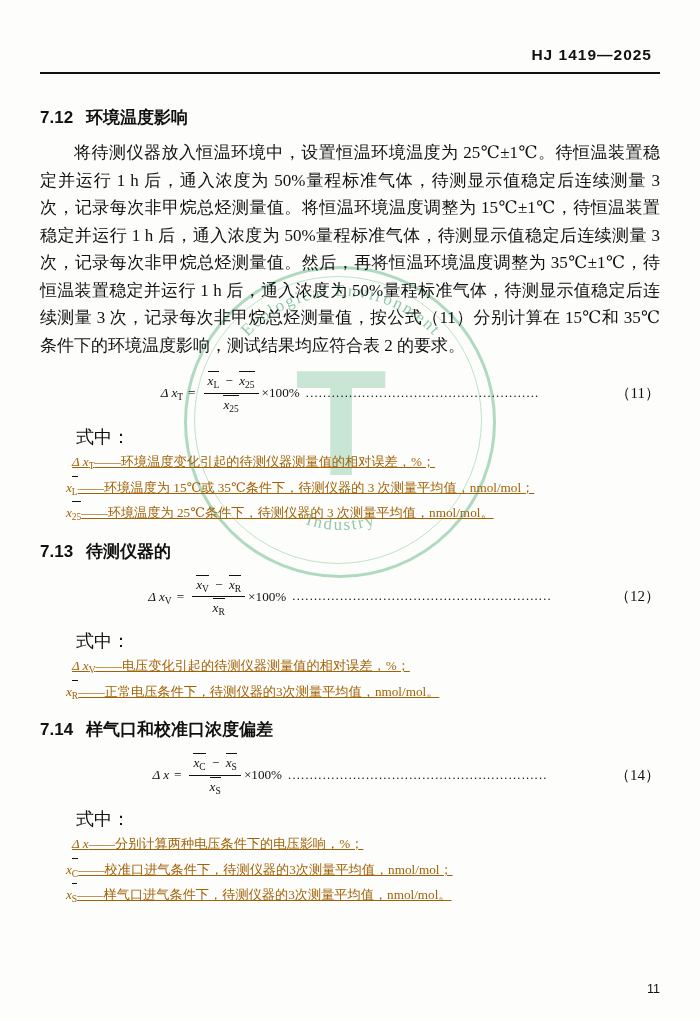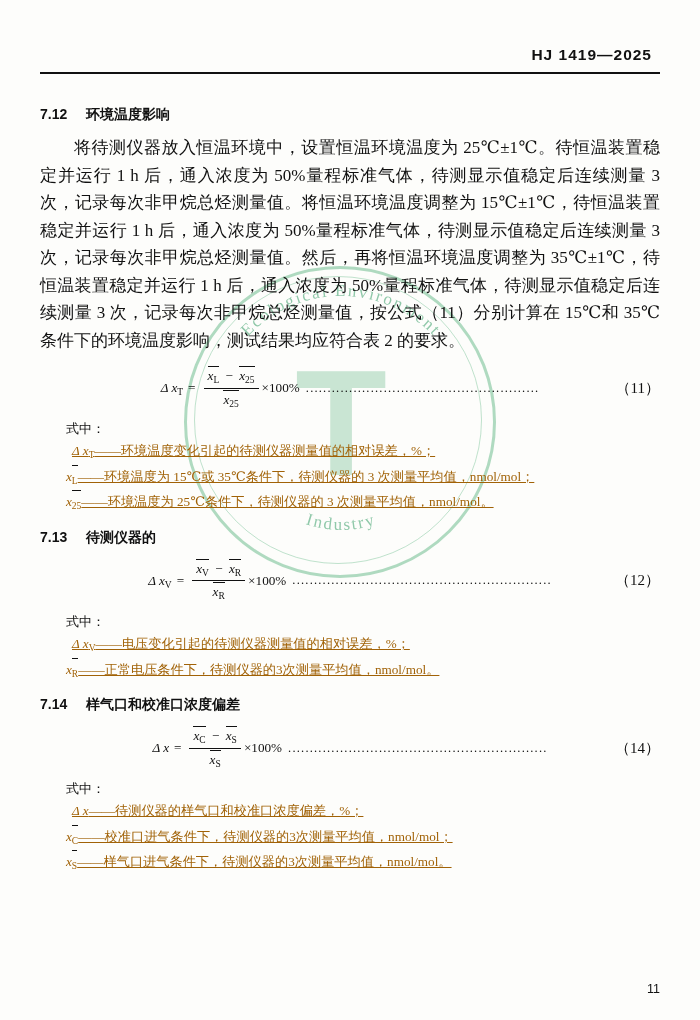--- a/index.html
+++ b/index.html
@@ -45,39 +45,39 @@
   
   .content {
     position: absolute;
     top: 92px;
     left: 40px;
     width: 620px;
   }
   .sec-head {
     font-family: "Liberation Sans", sans-serif;
     font-weight: bold;
-    font-size: 14px;
+    font-size: 17px;
     margin: 14px 0 10px 0;
     color: #111;
   }
   .sec-head .num {
     display: inline-block;
     width: 46px;
   }
   p.body {
     font-size: 17px;
     line-height: 1.62;
     text-align: justify;
     text-justify: inter-ideograph;
     margin: 0 0 4px 0;
     text-indent: 2em;
     color: #111;
   }
   .shiZhong {
-    font-size: 13px;
+    font-size: 18px;
     margin: 6px 0 2px 0;
     text-indent: 2em;
   }
   .deflist {
     margin: 0 0 4px 0;
     padding: 0;
   }
   .defline {
     font-size: 13.2px;
     line-height: 1.68;
@@ -342,21 +342,21 @@
         </span>
         <span>×100%</span>
         <span class="dots">............................................................</span>
       </span>
       <span class="tag">（14）</span>
     </div>
 
     <div class="shiZhong">式中：</div>
     <div class="deflist">
       <div class="defline">
-        <span class="ital"><span>Δ x</span><span class="sub"></span></span><span>——待测仪器的样气口和校准口浓度偏差，%；</span>
+        <span class="ital"><span>Δ x</span><span class="sub"></span></span><span>——分别计算两种电压条件下的电压影响，%；</span>
       </div>
       <div class="defline">
         <span class="ovl ital"><span>x</span><span class="sub">C</span></span><span>——校准口进气条件下，待测仪器的3次测量平均值，nmol/mol；</span>
       </div>
       <div class="defline">
         <span class="ovl ital"><span>x</span><span class="sub">S</span></span><span>——样气口进气条件下，待测仪器的3次测量平均值，nmol/mol。</span>
       </div>
     </div>
 
   </div>

